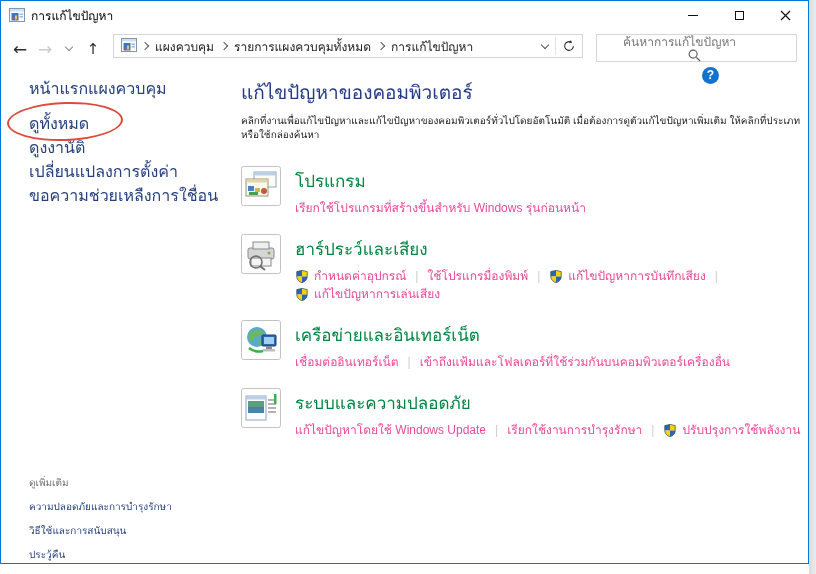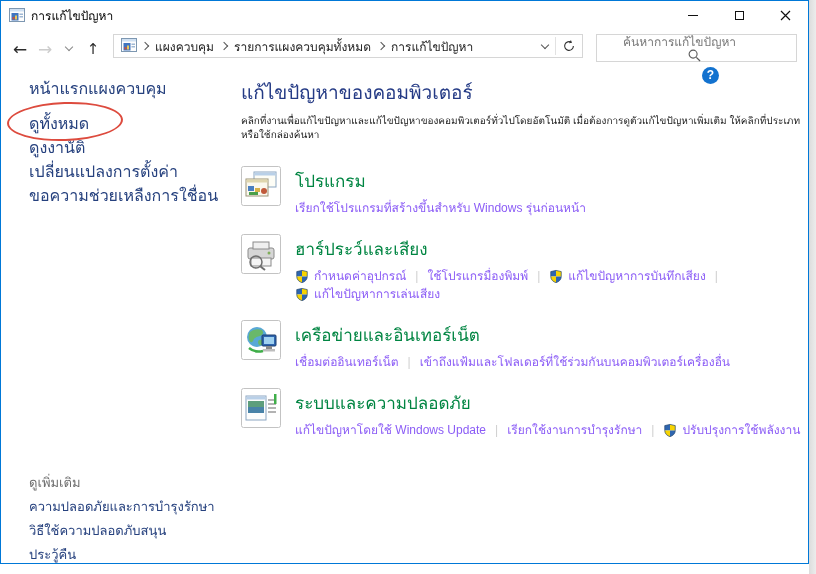--- a/index.html
+++ b/index.html
@@ -52,36 +52,36 @@
   .search-icon{margin:0 9px 0 4px;flex:0 0 auto;}
 
   
   .help-btn{position:absolute;left:701px;top:66px;width:17px;height:17px;border-radius:50%;
     background:#1372cf;color:#fff;font-size:12px;font-weight:bold;text-align:center;line-height:17px;cursor:pointer;}
 
   
   .sidebar{position:absolute;left:28px;top:76px;width:195px;font-size:16px;}
   .side-link{color:#26417e;line-height:24px;cursor:pointer;white-space:nowrap;}
   .side-link.gap{margin-top:11px;}
-  .sidebar-bottom{position:absolute;left:28px;top:470px;width:195px;font-size:13px;}
+  .sidebar-bottom{position:absolute;left:28px;top:470px;width:195px;font-size:10px;}
   .see-also{color:#6d6d6d;line-height:24px;}
   .annotation-ellipse{position:absolute;left:6px;top:101px;width:112px;height:35px;
     border:2px solid #dd4b3e;border-radius:50%;transform:rotate(-2deg);pointer-events:none;}
 
   
   .main{position:absolute;left:240px;top:76px;width:565px;}
   .page-title{font-size:19px;font-weight:normal;color:#243a85;margin:0 0 7px 0;}
   .page-desc{font-size:10px;color:#191919;line-height:1.4;width:575px;margin:0;}
   .sections{margin-top:24px;}
   .section{display:flex;margin-bottom:17px;}
   .sec-icon{width:40px;height:40px;margin-right:14px;flex:0 0 auto;cursor:pointer;}
   .sec-body{padding-top:1px;}
   .sec-title{font-size:17px;color:#008542;margin:0 0 5px 0;font-weight:normal;cursor:pointer;display:inline-block;text-align:right;}
   .links-row{display:flex;align-items:center;flex-wrap:wrap;font-size:12px;line-height:18px;}
-  .task-link{color:#8b5cf6;cursor:pointer;display:inline-flex;align-items:center;white-space:nowrap;}
+  .task-link{color:#ec4899;cursor:pointer;display:inline-flex;align-items:center;white-space:nowrap;}
   .link-sep{color:#cfcfcf;margin:0 9px;}
   .shield{width:14px;height:15px;margin-right:5px;flex:0 0 auto;}
 </style>
 </head>
 <body>
 
 <div class="window">
 
   <div class="titlebar">
     <svg class="title-icon" viewBox="0 0 16 16">
@@ -164,21 +164,21 @@
       <div class="side-link">ดูงงานัติ</div>
       <div class="side-link">เปลี่ยนแปลงการตั้งค่า</div>
       <div class="side-link">ขอความช่วยเหลืงการใชื่อน</div>
     </div>
   <div class="annotation-ellipse"></div>
 
   <div class="sidebar-bottom">
     <div class="see-also">ดูเพิ่มเติม</div>
     <div id="see-also-links">
         <div class="side-link">ความปลอดภัยและการบำรุงรักษา</div>
-        <div class="side-link">วิธีใช้ความปลอดภับสนุน</div>
+        <div class="side-link">วิธีใช้และการสนับสนุน</div>
         <div class="side-link">ประวู้คืน</div>
       </div>
   </div>
 
   <div class="main">
     <h1 class="page-title">แก้ไขปัญหาของคอมพิวเตอร์</h1>
     <p class="page-desc">คลิกที่งานเพื่อแก้ไขปัญหาและแก้ไขปัญหาของคอมพิวเตอร์ทั่วไปโดยอัตโนมัติ เมื่อต้องการดูตัวแก้ไขปัญหาเพิ่มเติม ให้คลิกที่ประเภทหรือใช้กล่องค้นหา</p>
     <div class="sections" id="sections">
         <div class="section">
           <div class="sec-icon"><svg viewBox="0 0 40 40" width="40" height="40">

